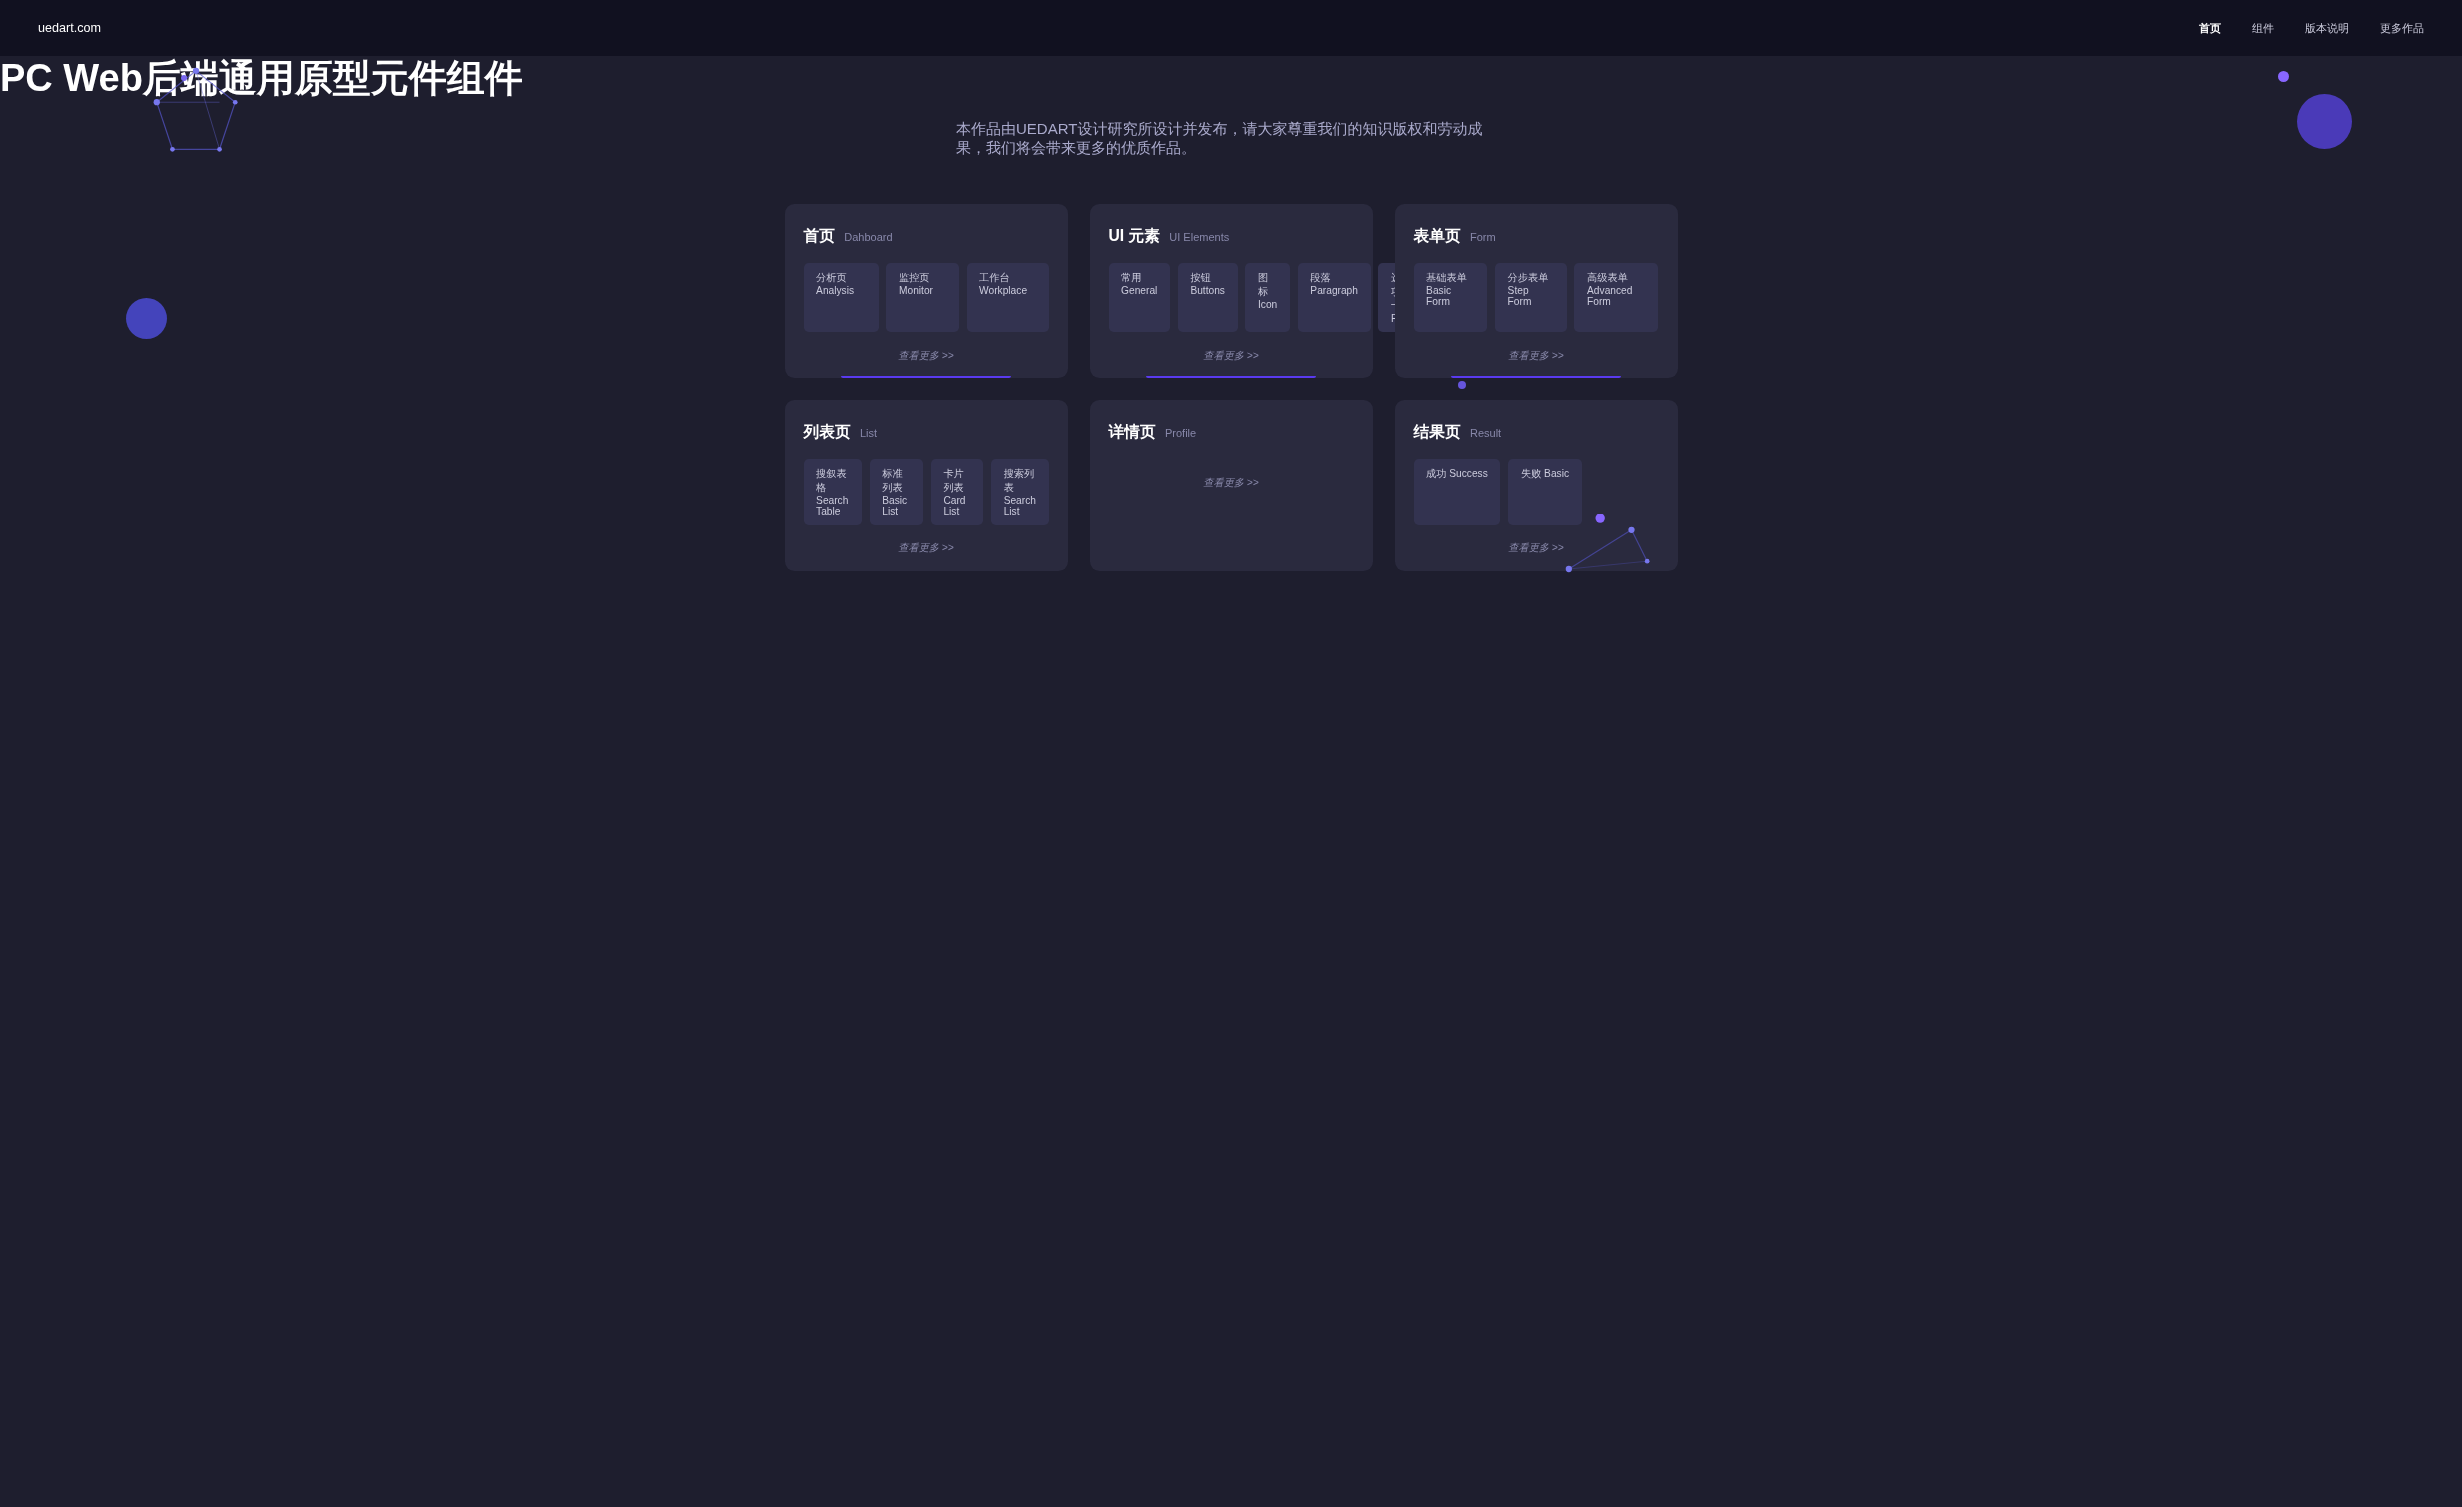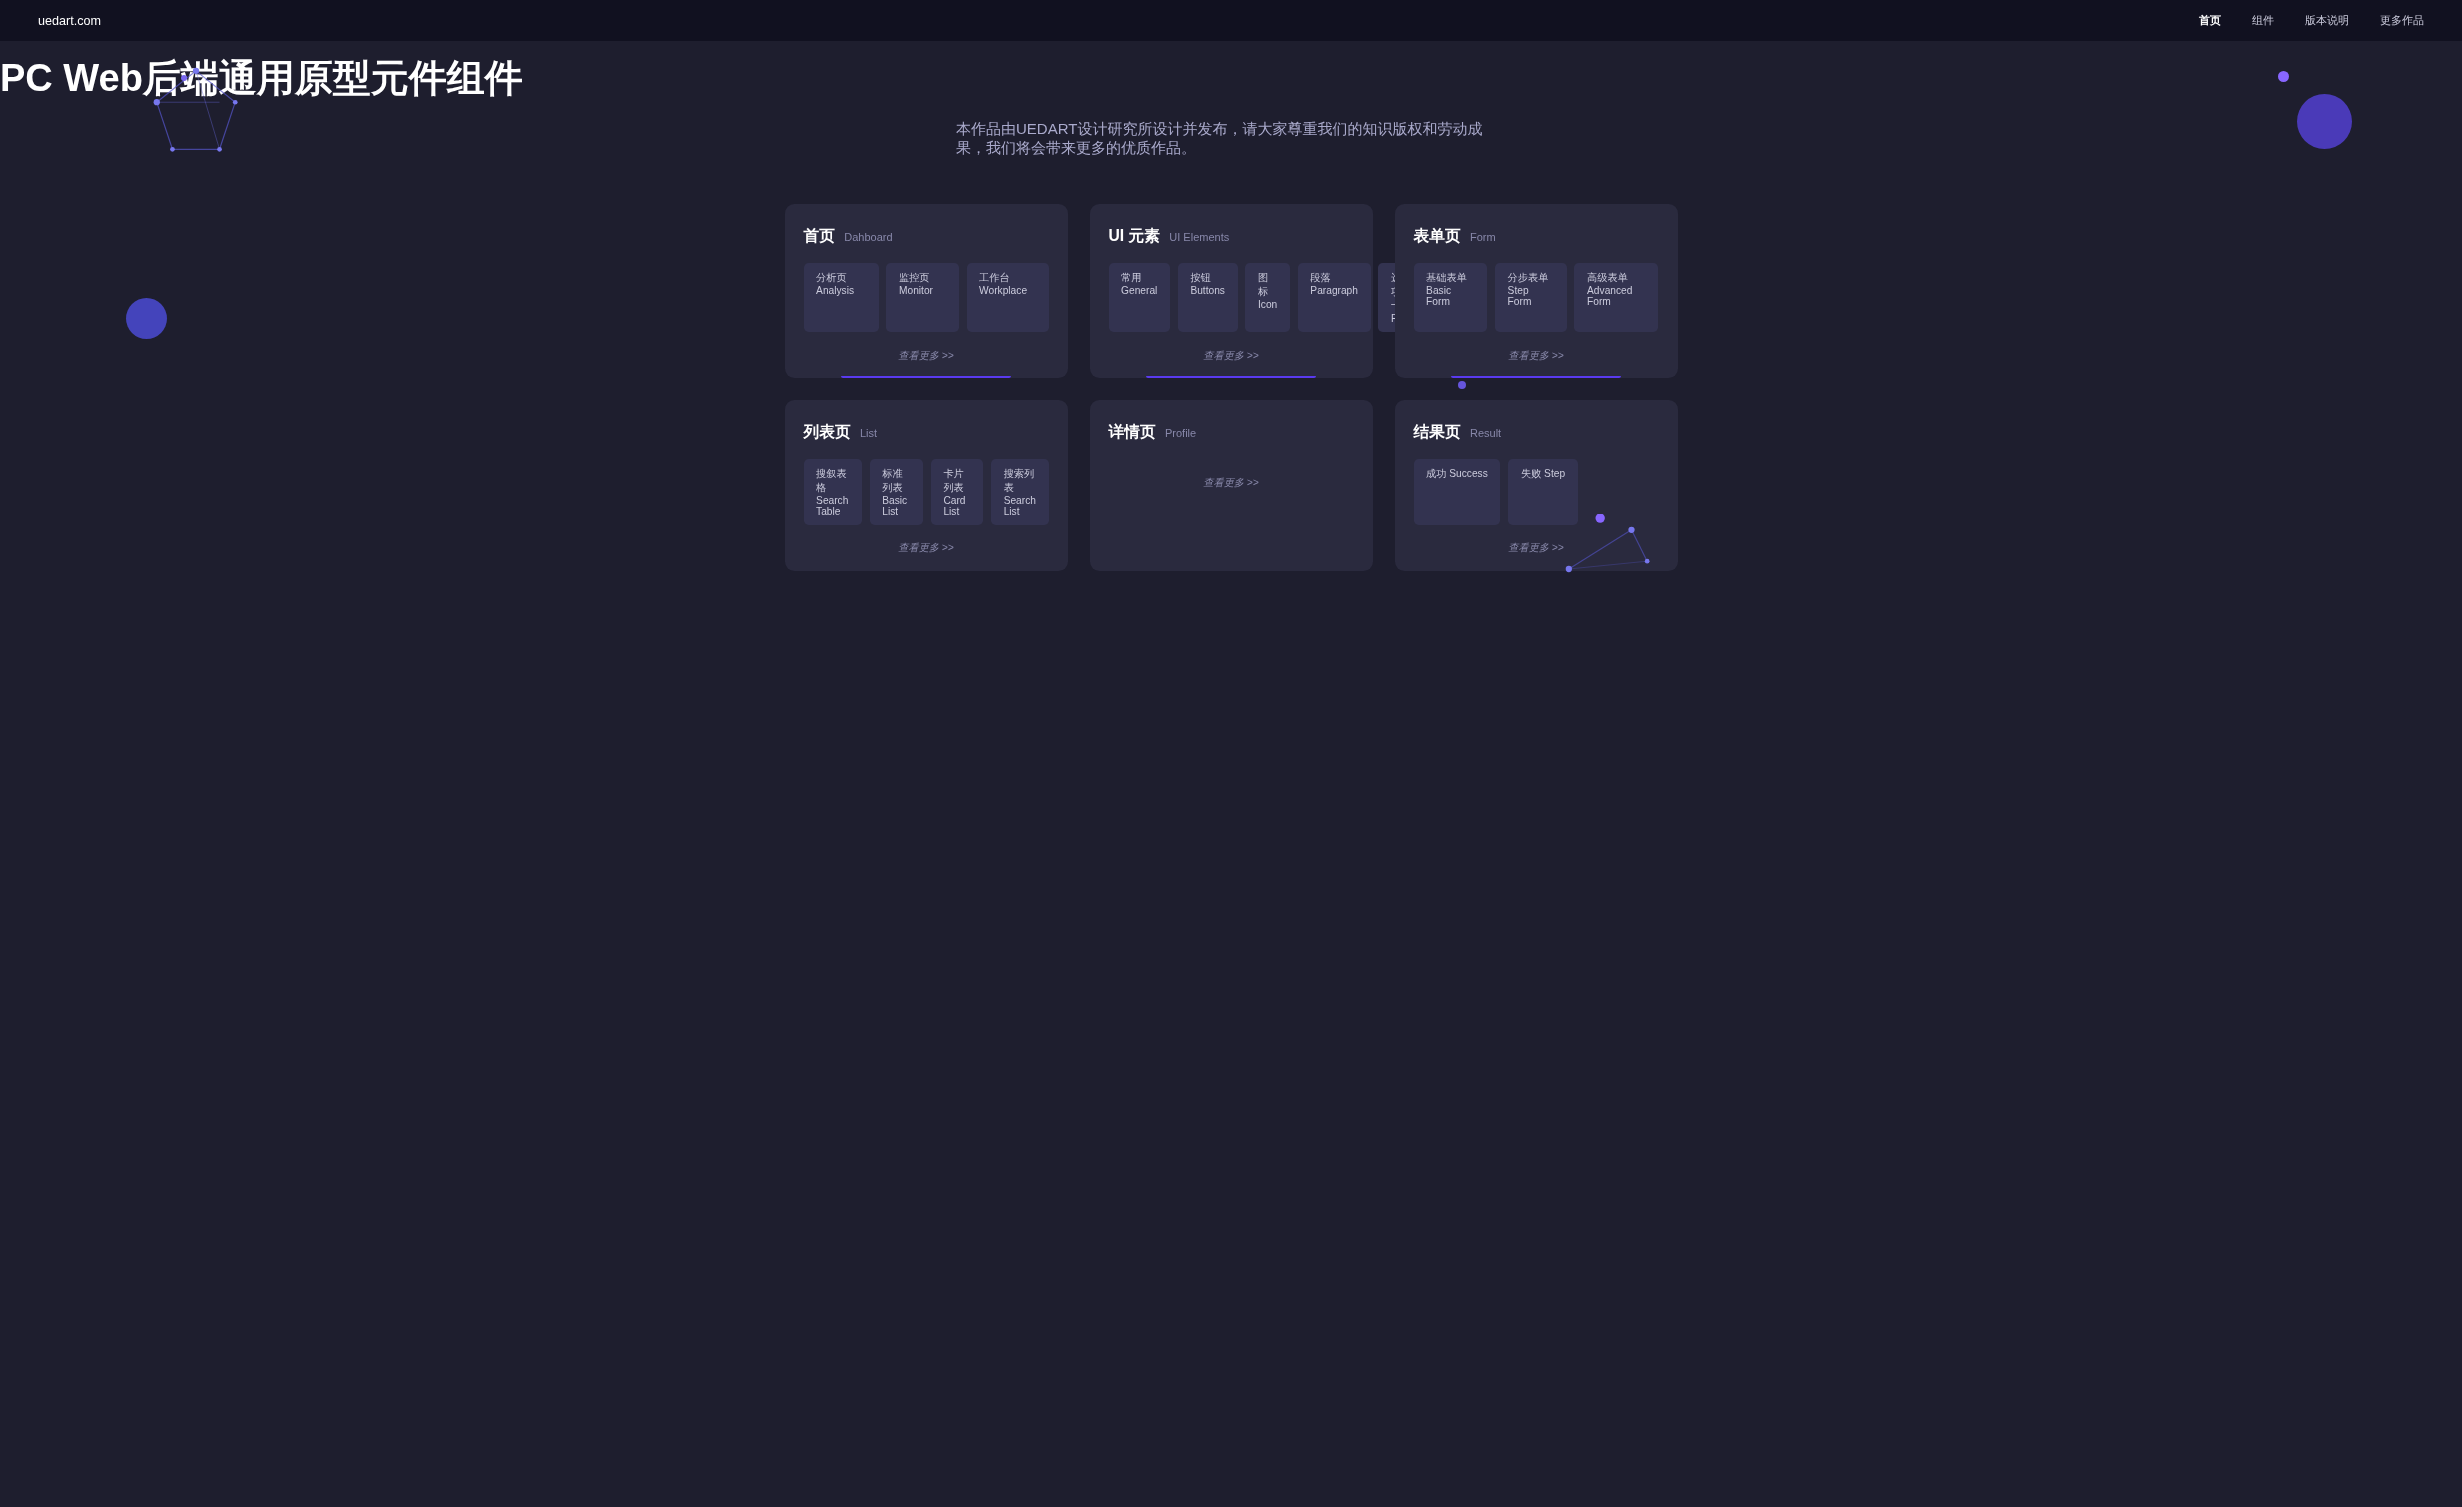--- a/index.html
+++ b/index.html
@@ -11,21 +11,21 @@
       overflow-x: hidden;
     }
 
     
     .navbar {
       background-color: #111120;
       display: flex;
       align-items: center;
       justify-content: space-between;
       padding: 0 38px;
-      height: 41px;
+      height: 56px;
       position: fixed;
       top: 0;
       left: 0;
       right: 0;
       z-index: 100;
     }
     .nav-logo {
       font-size: 12.6px;
       color: #ffffff;
       font-weight: 500;
@@ -269,21 +269,21 @@
       </div>
     </div>
 
     <div class="card">
       <div class="card-header">
         <span class="card-title-cn">结果页</span>
         <span class="card-title-en">Result</span>
       </div>
       <div class="card-items">
         <div class="card-item">成功 Success</div>
-        <div class="card-item">失败 Step</div>
+        <div class="card-item">失败 Basic</div>
       </div>
       <div class="card-footer">
         <span class="card-more">查看更多 &gt;&gt;</span>
       </div>
     </div>
   </div>
 
   <svg style="position:absolute;right:47px;bottom:63px;width:94px;height:63px;pointer-events:none;" viewBox="0 0 120 80">
     <line x1="10" y1="70" x2="90" y2="20" stroke="#5555cc" stroke-width="1.5" opacity="0.6"></line>
     <line x1="90" y1="20" x2="110" y2="60" stroke="#5555cc" stroke-width="1.5" opacity="0.6"></line>

